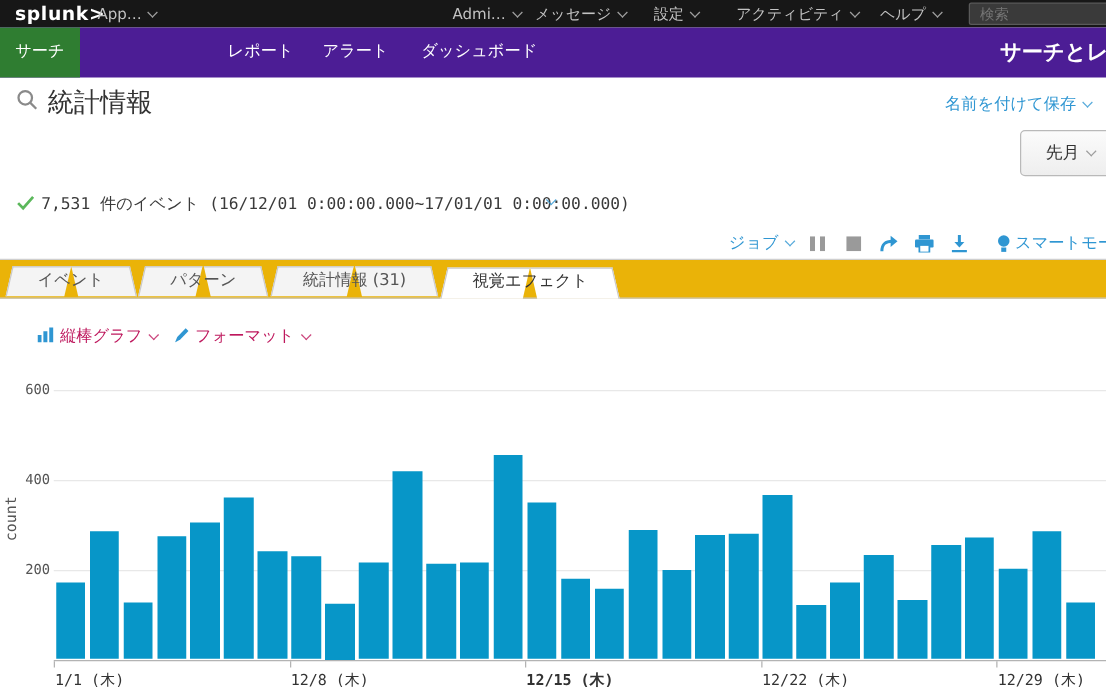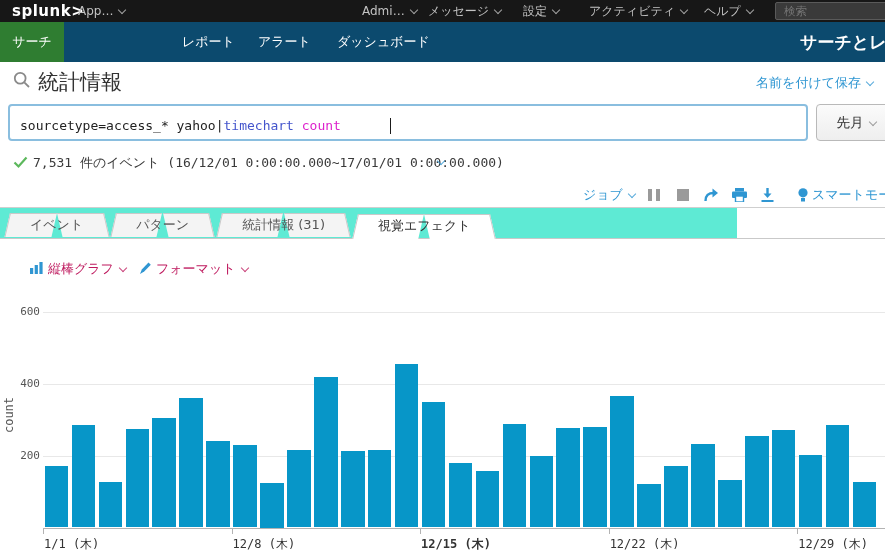--- a/index.html
+++ b/index.html
@@ -13,21 +13,21 @@
 
   
   #topbar { position:absolute; left:0; top:0; width:885px; height:22px; background:#171717; color:#c3c3c3; font-size:12px; }
   #topbar .tb-item { position:absolute; top:0; line-height:22px; white-space:nowrap; cursor:default; }
   #topbar .logo { left:12px; color:#fff; font-weight:bold; font-size:15px; letter-spacing:.5px; font-family:"DejaVu Sans",sans-serif; }
   #tb-search { position:absolute; left:775px; top:2px; width:120px; height:18px; background:#3a3a3a;
                border:1px solid #5a5a5a; border-radius:2px; color:#b9b9b9; font-size:11.5px; padding:0 8px;
                font-family:"DejaVu Sans",sans-serif; outline:none; }
 
   
-  #appbar { position:absolute; left:0; top:22px; width:885px; height:40px; background:#0c4a6e; color:#fff; font-size:13px; }
+  #appbar { position:absolute; left:0; top:22px; width:885px; height:40px; background:#4c1d95; color:#fff; font-size:13px; }
   #appbar .nav-item { position:absolute; top:0; line-height:40px; white-space:nowrap; cursor:pointer; }
   #appbar .nav-item.active { left:0; width:64px; text-align:center; background:#2f7d31; }
   #app-title { position:absolute; left:800px; top:0; line-height:40px; font-size:17px; font-weight:600; white-space:nowrap; }
 
   
   #title-row { position:absolute; left:0; top:62px; width:885px; height:40px; }
   #page-title { position:absolute; left:38px; top:6px; font-size:21px; color:#333; font-weight:500; }
   #save-as { position:absolute; right:12px; top:12px; font-size:13px; color:#2f96d2; cursor:pointer; }
 
   
@@ -48,21 +48,21 @@
 
   #job-row { position:absolute; left:0; top:184px; width:885px; height:22px; }
   #job-row .jr { position:absolute; top:0; line-height:22px; }
   #job-link { left:583px; font-size:13px; color:#2f96d2; cursor:pointer; }
   .icon-btn { cursor:pointer; }
   #smart-mode { left:812px; font-size:13px; color:#2f96d2; cursor:pointer; white-space:nowrap; }
 
   #divider { position:absolute; left:0; top:207px; width:885px; height:1px; background:#cfcfcf; }
 
   
-  #tabs-strip { position:absolute; left:0; top:208px; width:737px; height:31px; background:#5eead4; }
+  #tabs-strip { position:absolute; left:0; top:208px; width:885px; height:31px; background:#eab308; }
   #tabs-line { position:absolute; left:0; bottom:0; width:885px; height:1px; background:#c9c9c9; z-index:1; }
   #tabs { position:absolute; left:10px; bottom:0; display:flex; z-index:2; }
   .tab { position:relative; height:24px; line-height:24px; padding:0 20px; margin-right:13px; font-size:13px; color:#555; cursor:pointer; bottom:1px; }
   .tab::before, .tab::after { content:""; position:absolute; top:0; bottom:0; background:#f4f4f4; border:1px solid #c9c9c9; border-bottom:none; z-index:-1; }
   .tab::before { left:0; right:50%; border-right:none; transform:skewX(-13deg); transform-origin:top right; }
   .tab::after  { left:50%; right:0; border-left:none;  transform:skewX(13deg);  transform-origin:top left; }
   .tab.active { color:#333; bottom:0; height:25px; line-height:24px; z-index:3; }
   .tab.active::before, .tab.active::after { background:#fff; }
 
   
@@ -110,23 +110,20 @@
 
   <div id="title-row">
     <svg width="18" height="18" viewBox="0 0 18 18" style="position:absolute;left:13px;top:9px;">
       <circle cx="7.2" cy="7.2" r="5.4" fill="none" stroke="#8a8a8a" stroke-width="1.8"></circle>
       <line x1="11.3" y1="11.3" x2="16" y2="16" stroke="#8a8a8a" stroke-width="1.8"></line>
     </svg>
     <span id="page-title">統計情報</span>
     <span id="save-as"><span>名前を付けて保存</span><span class="caret"></span></span>
   </div>
 
-  <div id="query-box">
-    <span id="query-segments"><span class="seg" style="color: rgb(34, 34, 34);">sourcetype=access_* yahoo|</span><span class="seg" style="color: rgb(68, 85, 204);">timechart</span><span class="seg" style="color: rgb(221, 34, 204);"> count</span></span><span id="cursor"></span>
-  </div>
   <div id="time-range">
     <span>先月</span><span class="caret"></span>
   </div>
 
   <div id="info-row">
     <svg id="check-icon" width="15" height="13" viewBox="0 0 15 13">
       <path d="M1.5 6.5 L5.5 10.5 L13.5 1.5" stroke="#5cb85c" stroke-width="2.2" fill="none"></path>
     </svg>
     <span id="event-count">7,531 件のイベント (16/12/01 0:00:00.000~17/01/01 0:00:00.000)</span>
     <span id="sampling-link"><span class="caret"></span></span>

